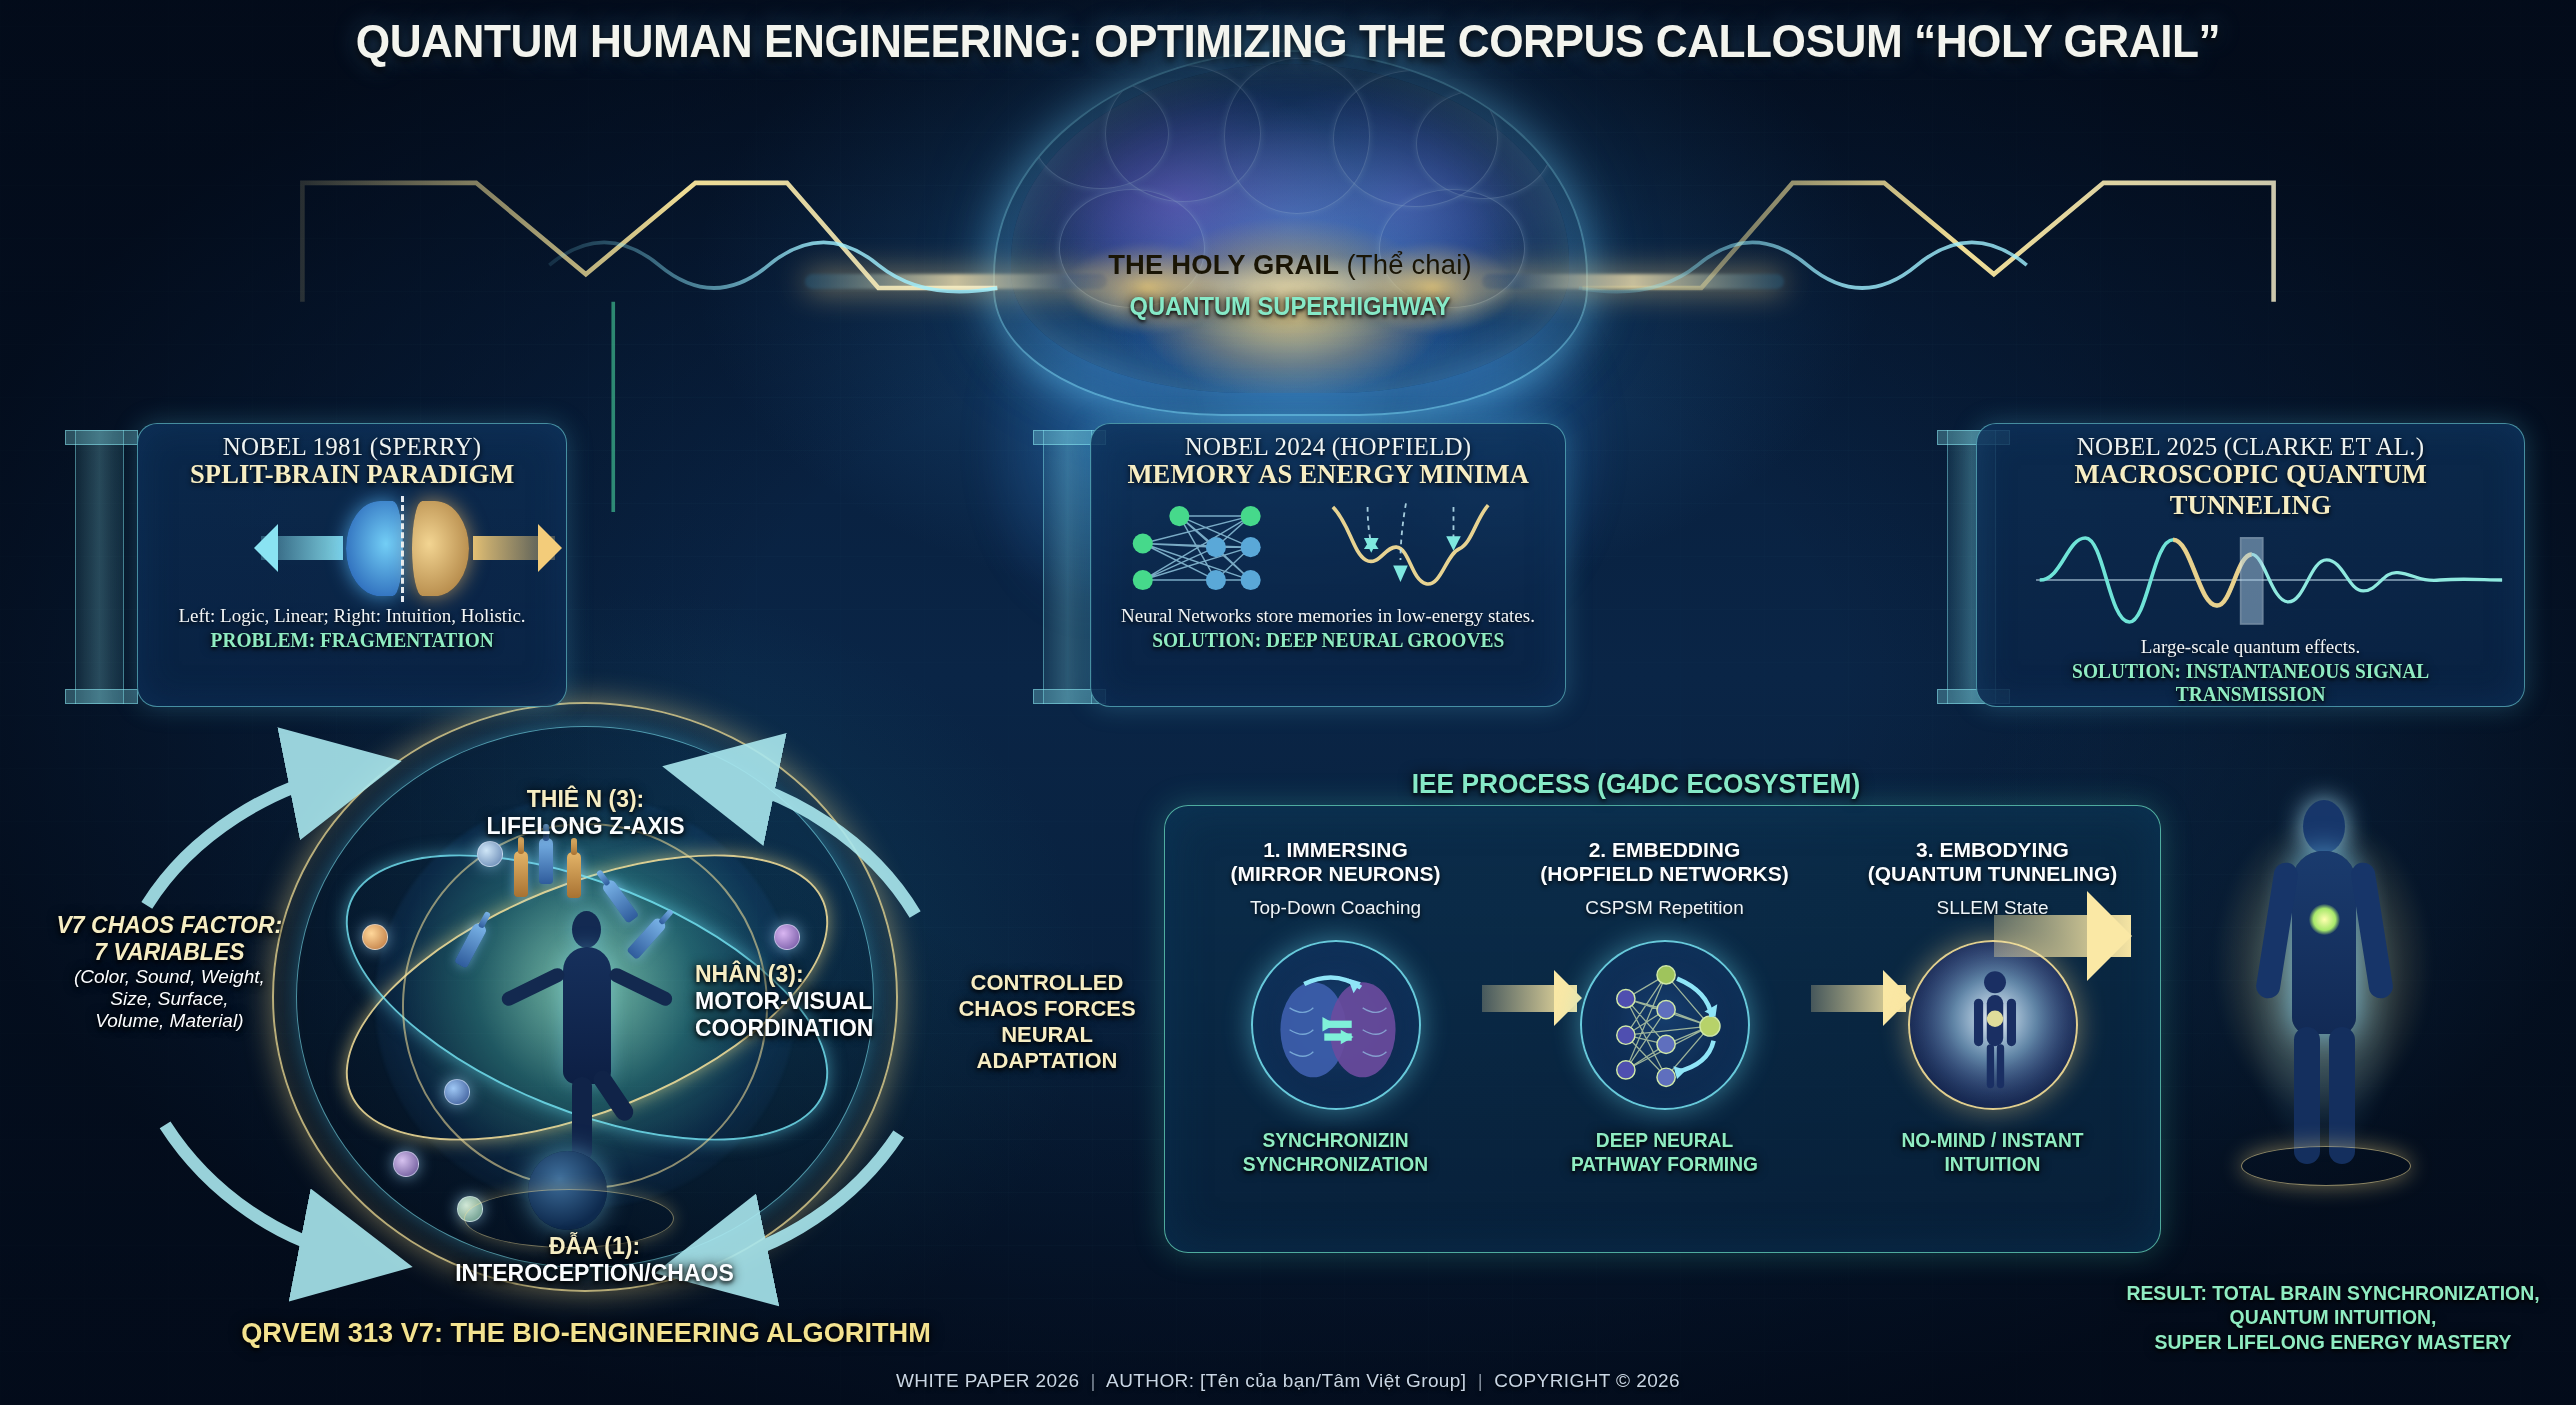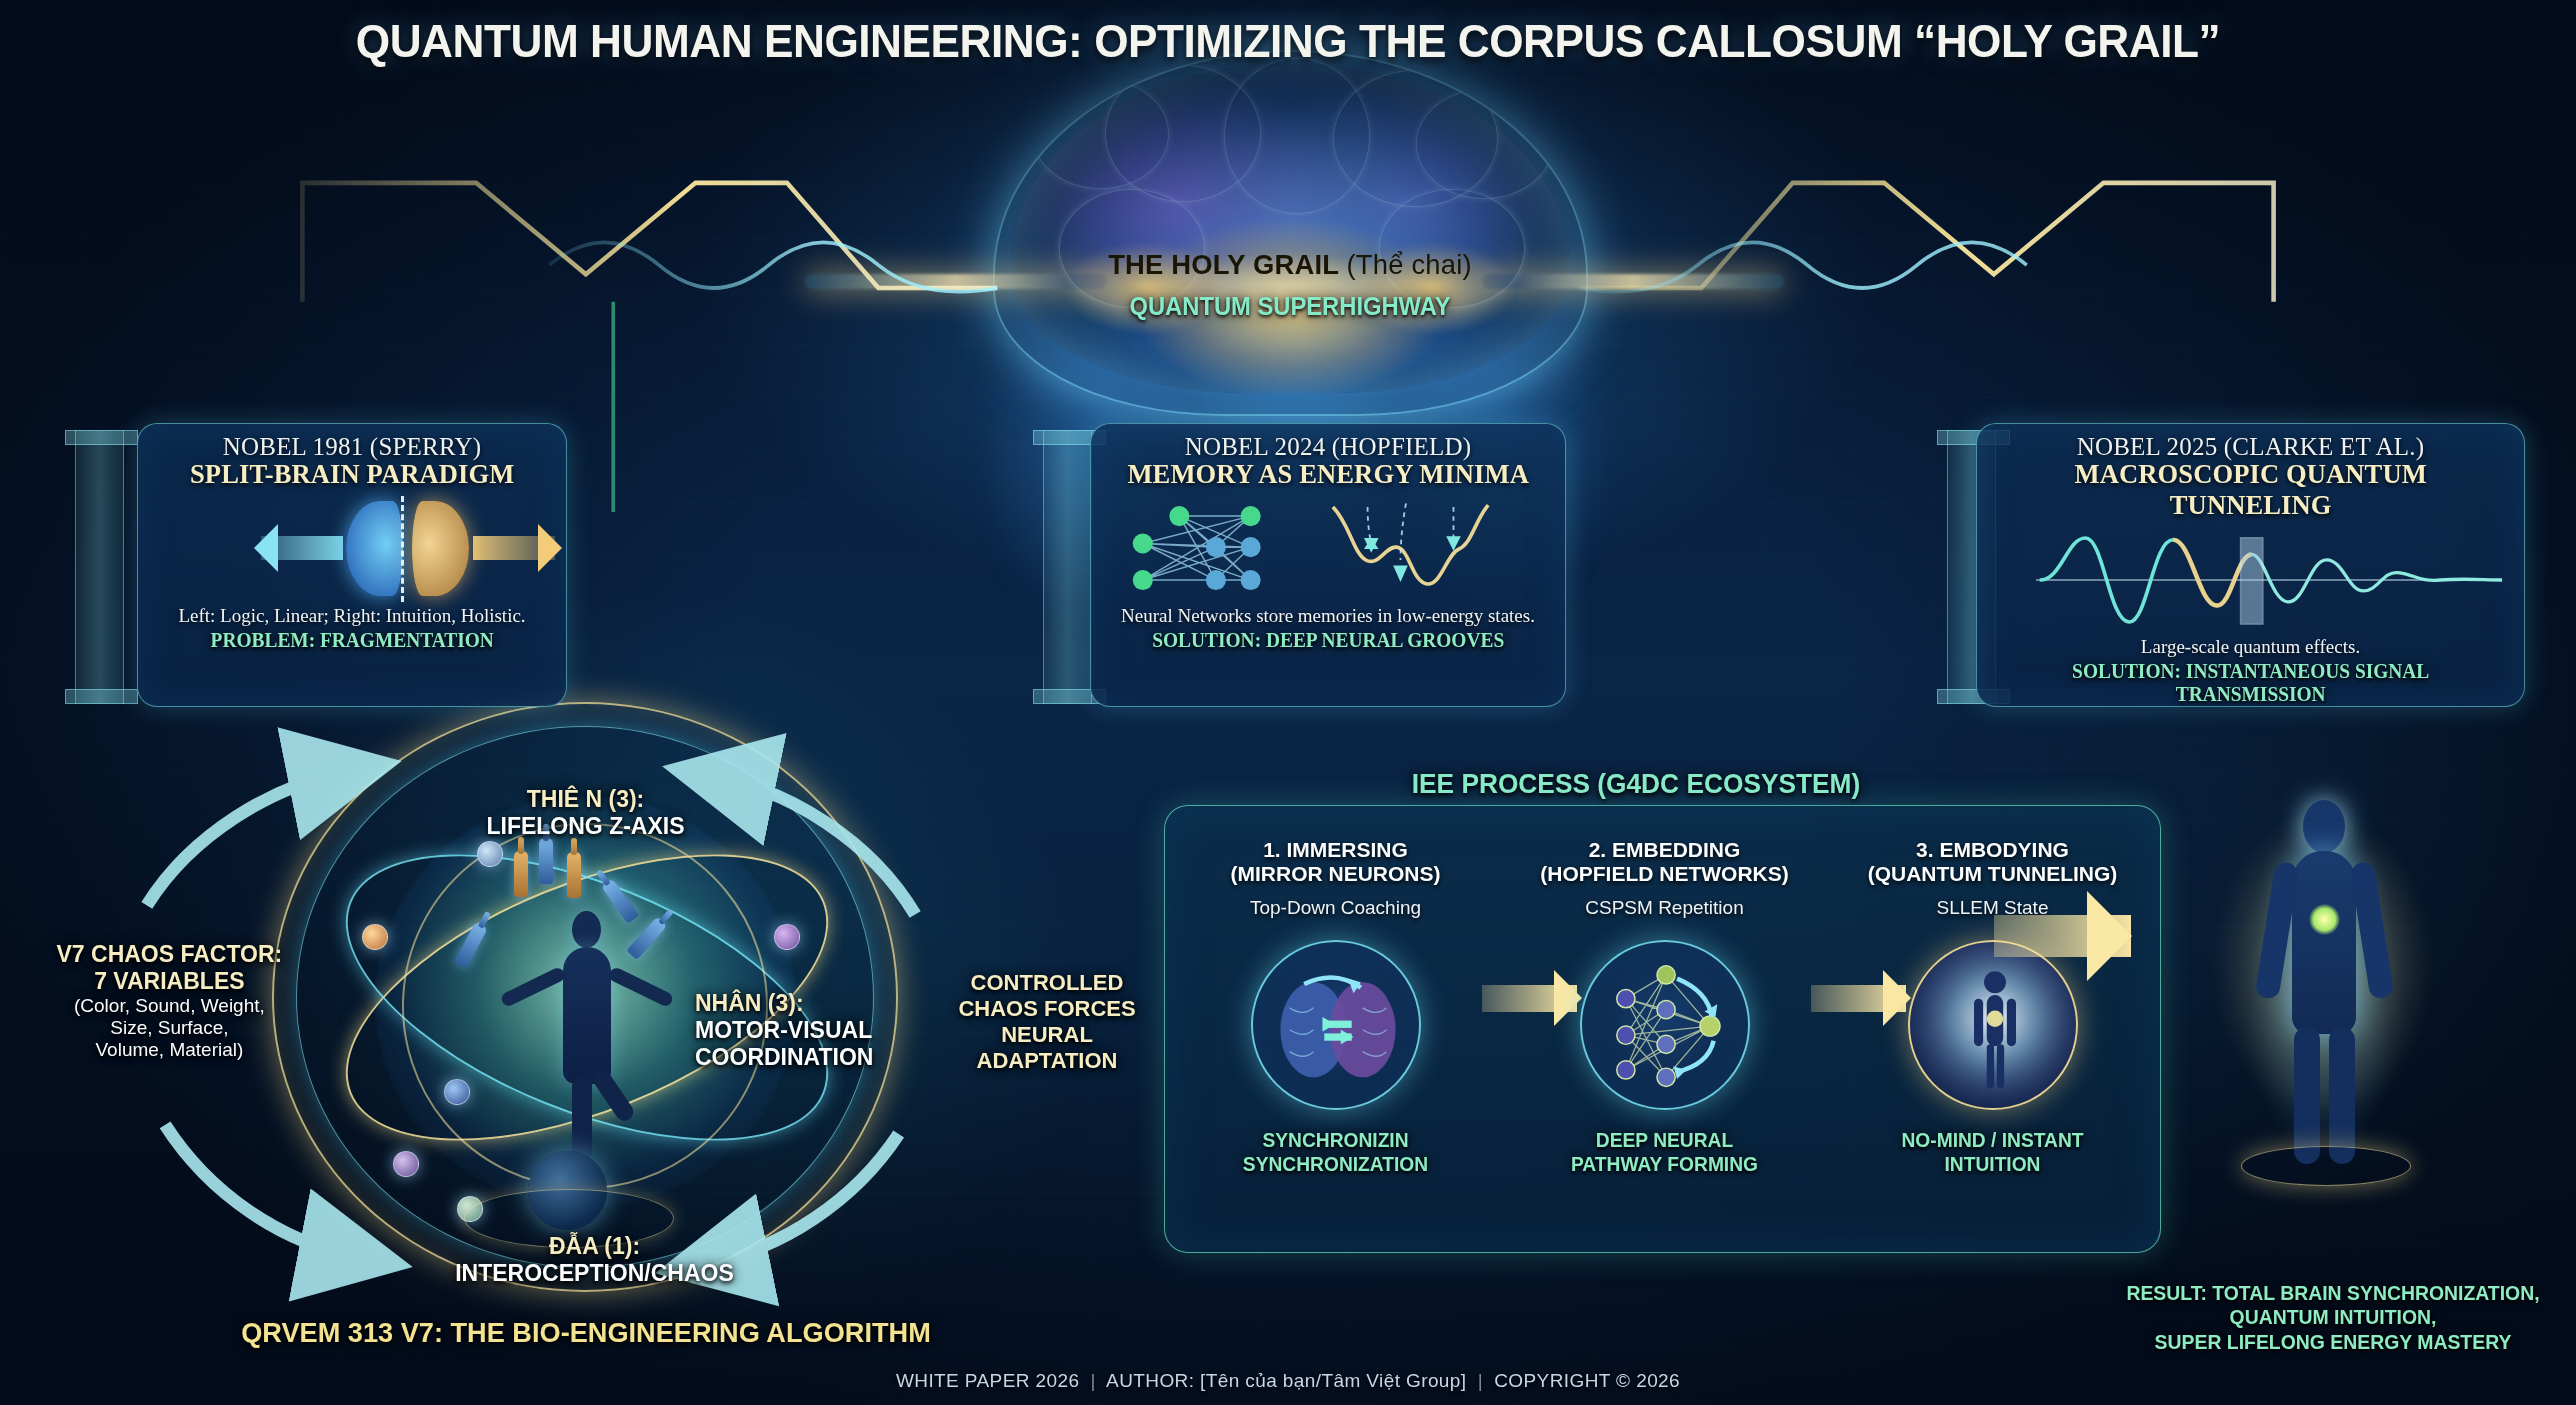--- a/index.html
+++ b/index.html
@@ -451,34 +451,34 @@
       <marker id="mh" markerWidth="9" markerHeight="9" refX="4" refY="4.5" orient="auto">
         <path d="M0,0 L9,4.5 L0,9 z" fill="#a9e7ee"></path>
       </marker>
     </defs>
     <path d="M40 230 C90 150 180 100 250 86" fill="none" stroke="#a9e7ee" stroke-width="14" marker-end="url(#mh)" opacity=".9"></path>
     <path d="M60 470 C110 548 190 598 262 612" fill="none" stroke="#a9e7ee" stroke-width="14" marker-end="url(#mh)" opacity=".9"></path>
     <path d="M880 240 C830 156 740 106 672 92" fill="none" stroke="#a9e7ee" stroke-width="14" marker-end="url(#mh)" opacity=".9"></path>
     <path d="M862 480 C812 556 732 604 664 618" fill="none" stroke="#a9e7ee" stroke-width="14" marker-end="url(#mh)" opacity=".9"></path>
   </svg>
 
-  <div class="lbl" style="left:27.4px; top:941px; width:284px;">
+  <div class="lbl" style="left:27.4px; top:912px; width:284px;font-style:italic;">
     <div class="gold" style="font-size:23px;">V7 CHAOS FACTOR:</div>
     <div class="gold" style="font-size:23px;">7 VARIABLES</div>
     <div class="white" style="font-size:19px; font-weight:normal;">(Color, Sound, Weight,</div>
     <div class="white" style="font-size:19px; font-weight:normal;">Size, Surface,</div>
     <div class="white" style="font-size:19px; font-weight:normal;">Volume, Material)</div>
   </div>
 
   <div class="lbl" style="left:430px; top:752px; width:311px;">
     <div class="gold" style="font-size:23px;margin-top:34px;">THIÊ N (3):</div>
     <div class="white" style="font-size:23px;">LIFELONG Z-AXIS</div>
   </div>
 
-  <div class="lbl" style="left:695px; top:961px; width:274px; text-align:left;margin-top:29px;">
+  <div class="lbl" style="left:695px; top:961px; width:274px; text-align:left;">
     <div class="gold" style="font-size:23px;">NHÂN (3):</div>
     <div class="white" style="font-size:23px;">MOTOR-VISUAL</div>
     <div class="white" style="font-size:23px;">COORDINATION</div>
   </div>
 
   <div class="lbl" style="left:439px; top:1233px; width:311px;">
     <div class="gold" style="font-size:23px;">ĐẪA (1):</div>
     <div class="white" style="font-size:23px;">INTEROCEPTION/CHAOS</div>
   </div>
 

